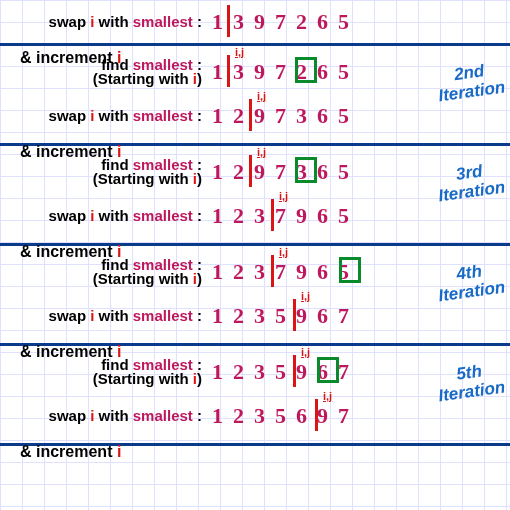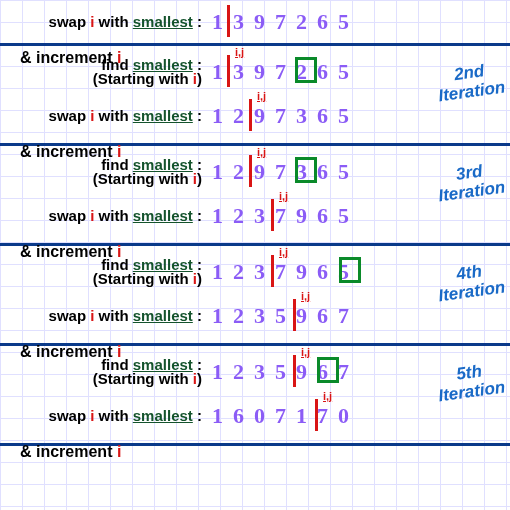--- a/index.html
+++ b/index.html
@@ -20,24 +20,24 @@
     position: relative;
     height: 100px;
     border-bottom: 3px solid #0a3a8a;
     padding: 4px 10px 0 10px;
   }
   .iter.first { height: 46px; padding-top: 0; }
   .row { position: relative; display: flex; align-items: center; height: 44px; }
   .row.sub { margin-top: -8px; }
   .label-col { width: 192px; text-align: right; font-size: 15px; color: #000; line-height: 1.1; }
   .label-col .small { font-size: 15px; color: #000; display: block; margin-top: -2px; }
-  .smallest { color: #14532d; text-decoration: underline; }
+  .smallest { color: #be185d; }
   .i-red { color: #d91515; }
   .arr-col { position: relative; margin-left: 10px; }
-  .arr { font-size: 22px; letter-spacing: 10px; color: #8b5cf6; position: relative; font-family: 'Comic Sans MS', cursive; }
+  .arr { font-size: 22px; letter-spacing: 10px; color: #be185d; position: relative; font-family: 'Comic Sans MS', cursive; }
   .sep { position: absolute; width: 3px; background: #d91515; top: -4px; bottom: -2px; }
   .ij { position: absolute; top: -13px; font-size: 11px; color: #d91515; font-weight: bold; white-space: nowrap; text-decoration: underline; }
   .box { position: absolute; border: 3px solid #0a8a2a; top: -2px; height: 26px; width: 22px; }
   .sub-label { font-size: 16px; color: #000; margin-left: 10px; }
   .iterlabel {
     position: absolute;
     right: 6px;
     top: 18px;
     color: #1a6ac7;
     font-size: 17px;
@@ -138,21 +138,21 @@
         <div class="arr-col">
           <div class="arr">1235967</div>
           <div class="sep" style="left: 81px;"></div>
           <div class="ij" style="left: 89px;">i,j</div>
           <div class="box" style="left: 105px;"></div>
         </div>
       </div>
       <div class="row">
         <div class="label-col">swap <span class="i-red">i</span> with <span class="smallest">smallest</span> :</div>
         <div class="arr-col">
-          <div class="arr">1607170</div>
+          <div class="arr">1235697</div>
           <div class="sep" style="left: 103px;"></div>
           <div class="ij" style="left: 111px;">i,j</div>
         </div>
       </div>
       <div class="row sub">
         <div class="sub-label">&amp; increment <span class="i-red">i</span></div>
       </div>
       <div class="iterlabel">5th<br>Iteration</div>
     </div>
   </div>

